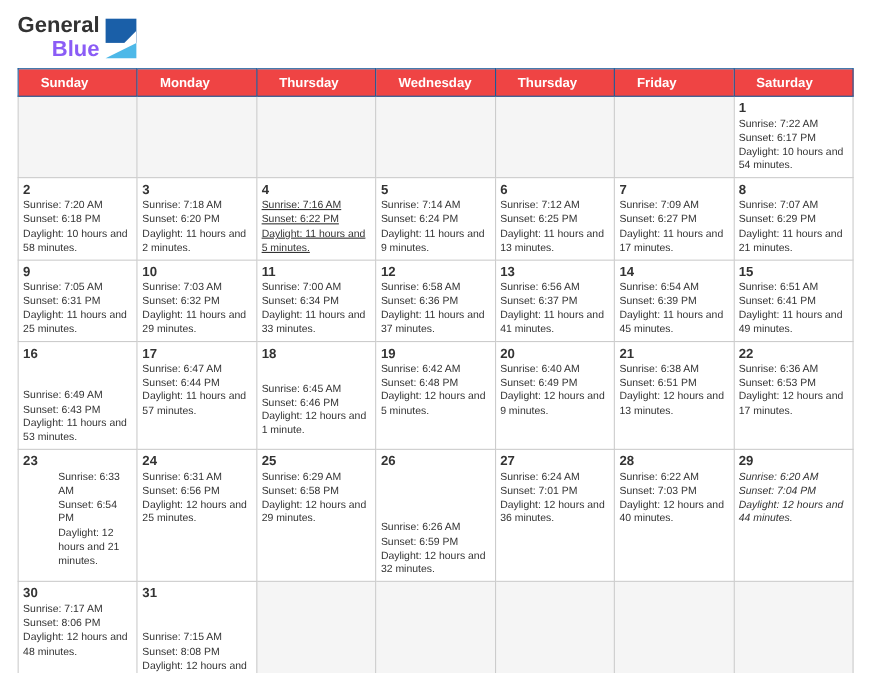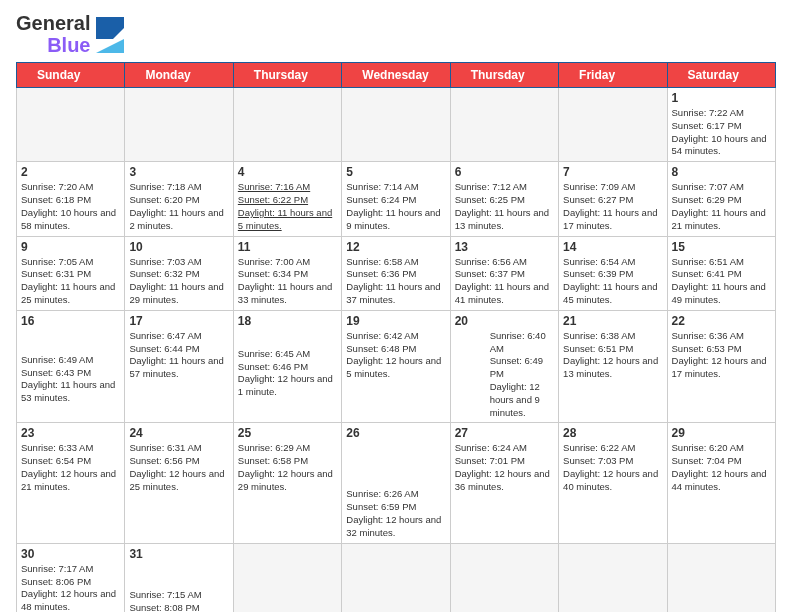--- a/index.html
+++ b/index.html
@@ -243,41 +243,41 @@
 Daylight: 12 hours and 1 minute.</div>
           </td>
           <td>
             <span class="day-number">19</span>
             <div class="day-info" style="white-space: pre-line;">Sunrise: 6:42 AM
 Sunset: 6:48 PM
 Daylight: 12 hours and 5 minutes.</div>
           </td>
           <td>
             <span class="day-number">20</span>
-            <div class="day-info" style="white-space: pre-line; margin-left: 35px;">Sunrise: 6:40 AM
+            <div class="day-info" style="white-space: pre-line;">Sunrise: 6:40 AM
 Sunset: 6:49 PM
 Daylight: 12 hours and 9 minutes.</div>
           </td>
           <td>
             <span class="day-number">21</span>
             <div class="day-info" style="white-space: pre-line;">Sunrise: 6:38 AM
 Sunset: 6:51 PM
 Daylight: 12 hours and 13 minutes.</div>
           </td>
           <td>
             <span class="day-number">22</span>
             <div class="day-info" style="white-space: pre-line;">Sunrise: 6:36 AM
 Sunset: 6:53 PM
 Daylight: 12 hours and 17 minutes.</div>
           </td>
         </tr>
         <tr>
           <td>
             <span class="day-number">23</span>
-            <div class="day-info" style="white-space: pre-line;">Sunrise: 6:33 AM
+            <div class="day-info" style="white-space: pre-line; margin-left: 32px;">Sunrise: 6:33 AM
 Sunset: 6:54 PM
 Daylight: 12 hours and 21 minutes.</div>
           </td>
           <td>
             <span class="day-number">24</span>
             <div class="day-info" style="white-space: pre-line;">Sunrise: 6:31 AM
 Sunset: 6:56 PM
 Daylight: 12 hours and 25 minutes.</div>
           </td>
           <td>
@@ -299,21 +299,21 @@
 Daylight: 12 hours and 36 minutes.</div>
           </td>
           <td>
             <span class="day-number">28</span>
             <div class="day-info" style="white-space: pre-line;">Sunrise: 6:22 AM
 Sunset: 7:03 PM
 Daylight: 12 hours and 40 minutes.</div>
           </td>
           <td>
             <span class="day-number">29</span>
-            <div class="day-info" style="white-space: pre-line;">Sunrise: 6:20 AM
+            <div class="day-info" style="white-space: pre-line; font-style: italic;">Sunrise: 6:20 AM
 Sunset: 7:04 PM
 Daylight: 12 hours and 44 minutes.</div>
           </td>
         </tr>
         <tr class="last-row">
           <td>
             <span class="day-number">30</span>
             <div class="day-info" style="white-space: pre-line;">Sunrise: 7:17 AM
 Sunset: 8:06 PM
 Daylight: 12 hours and 48 minutes.</div>

